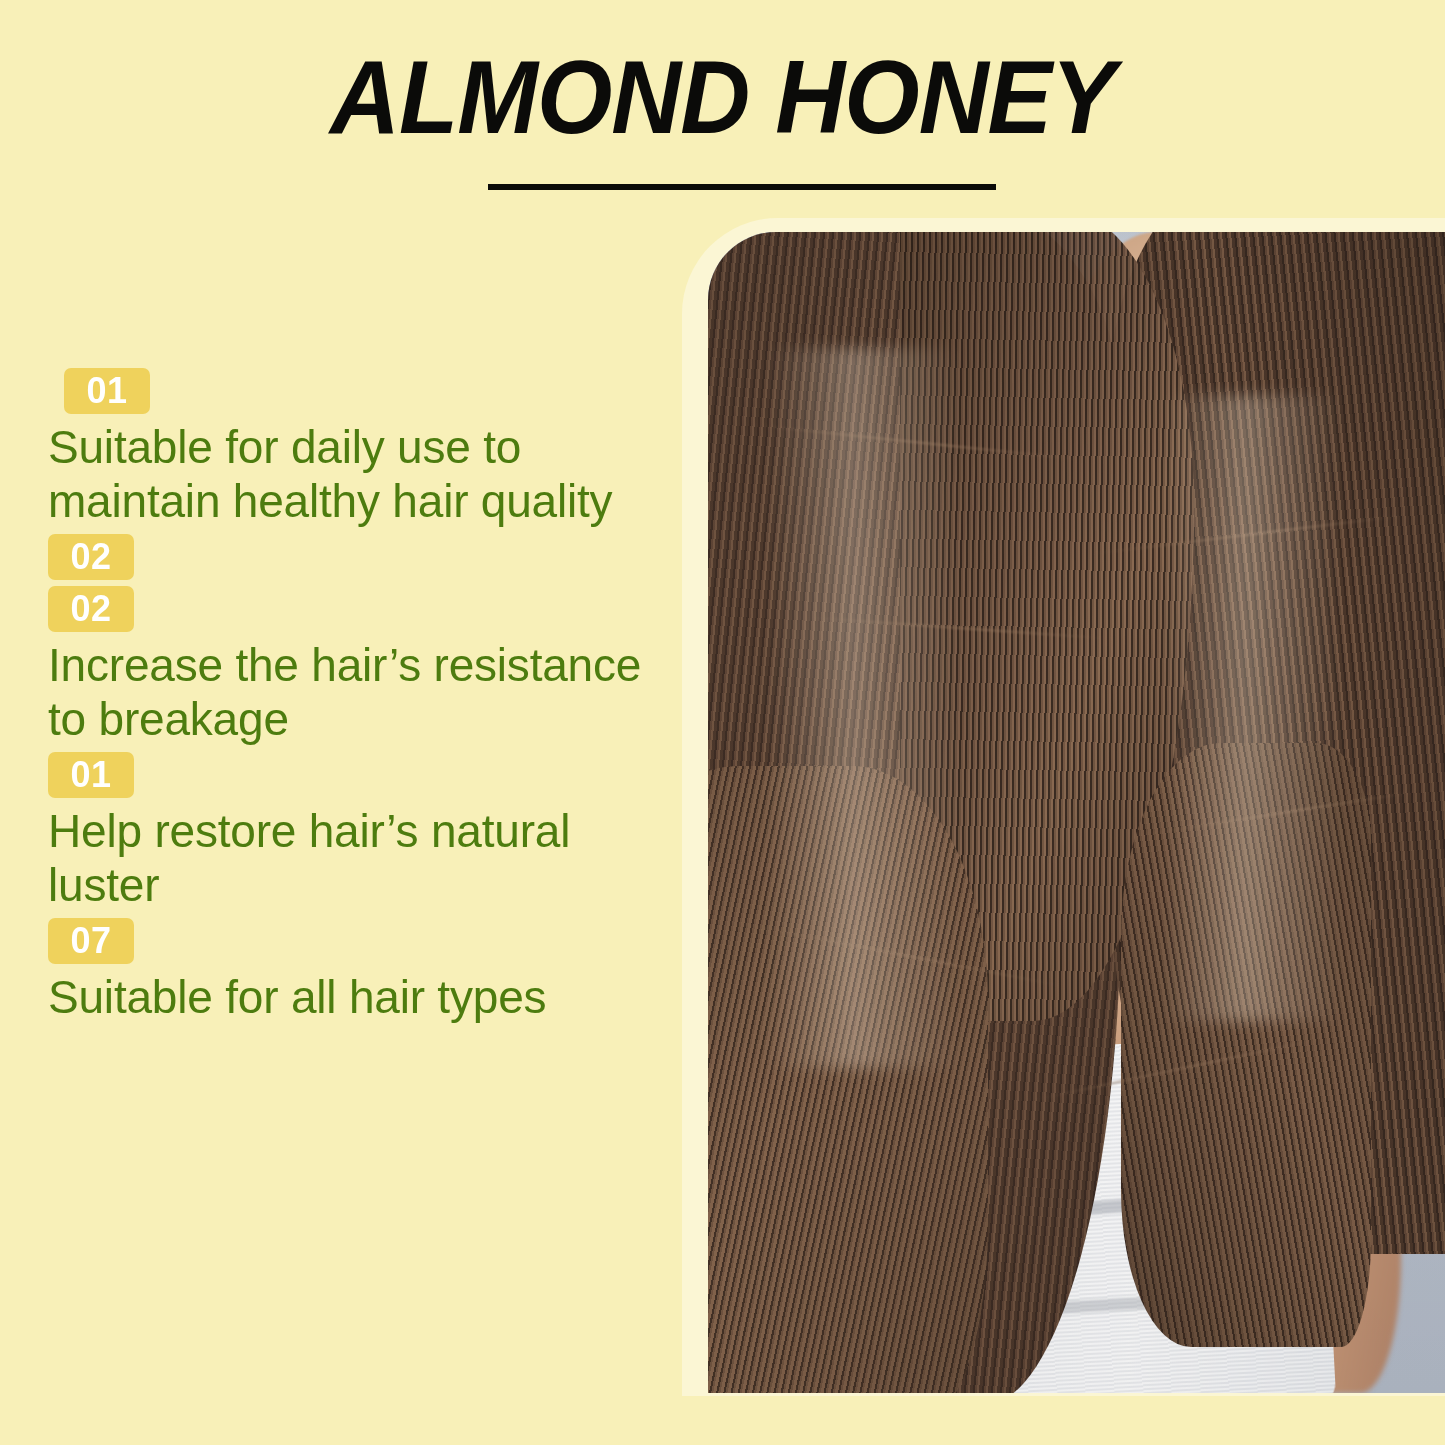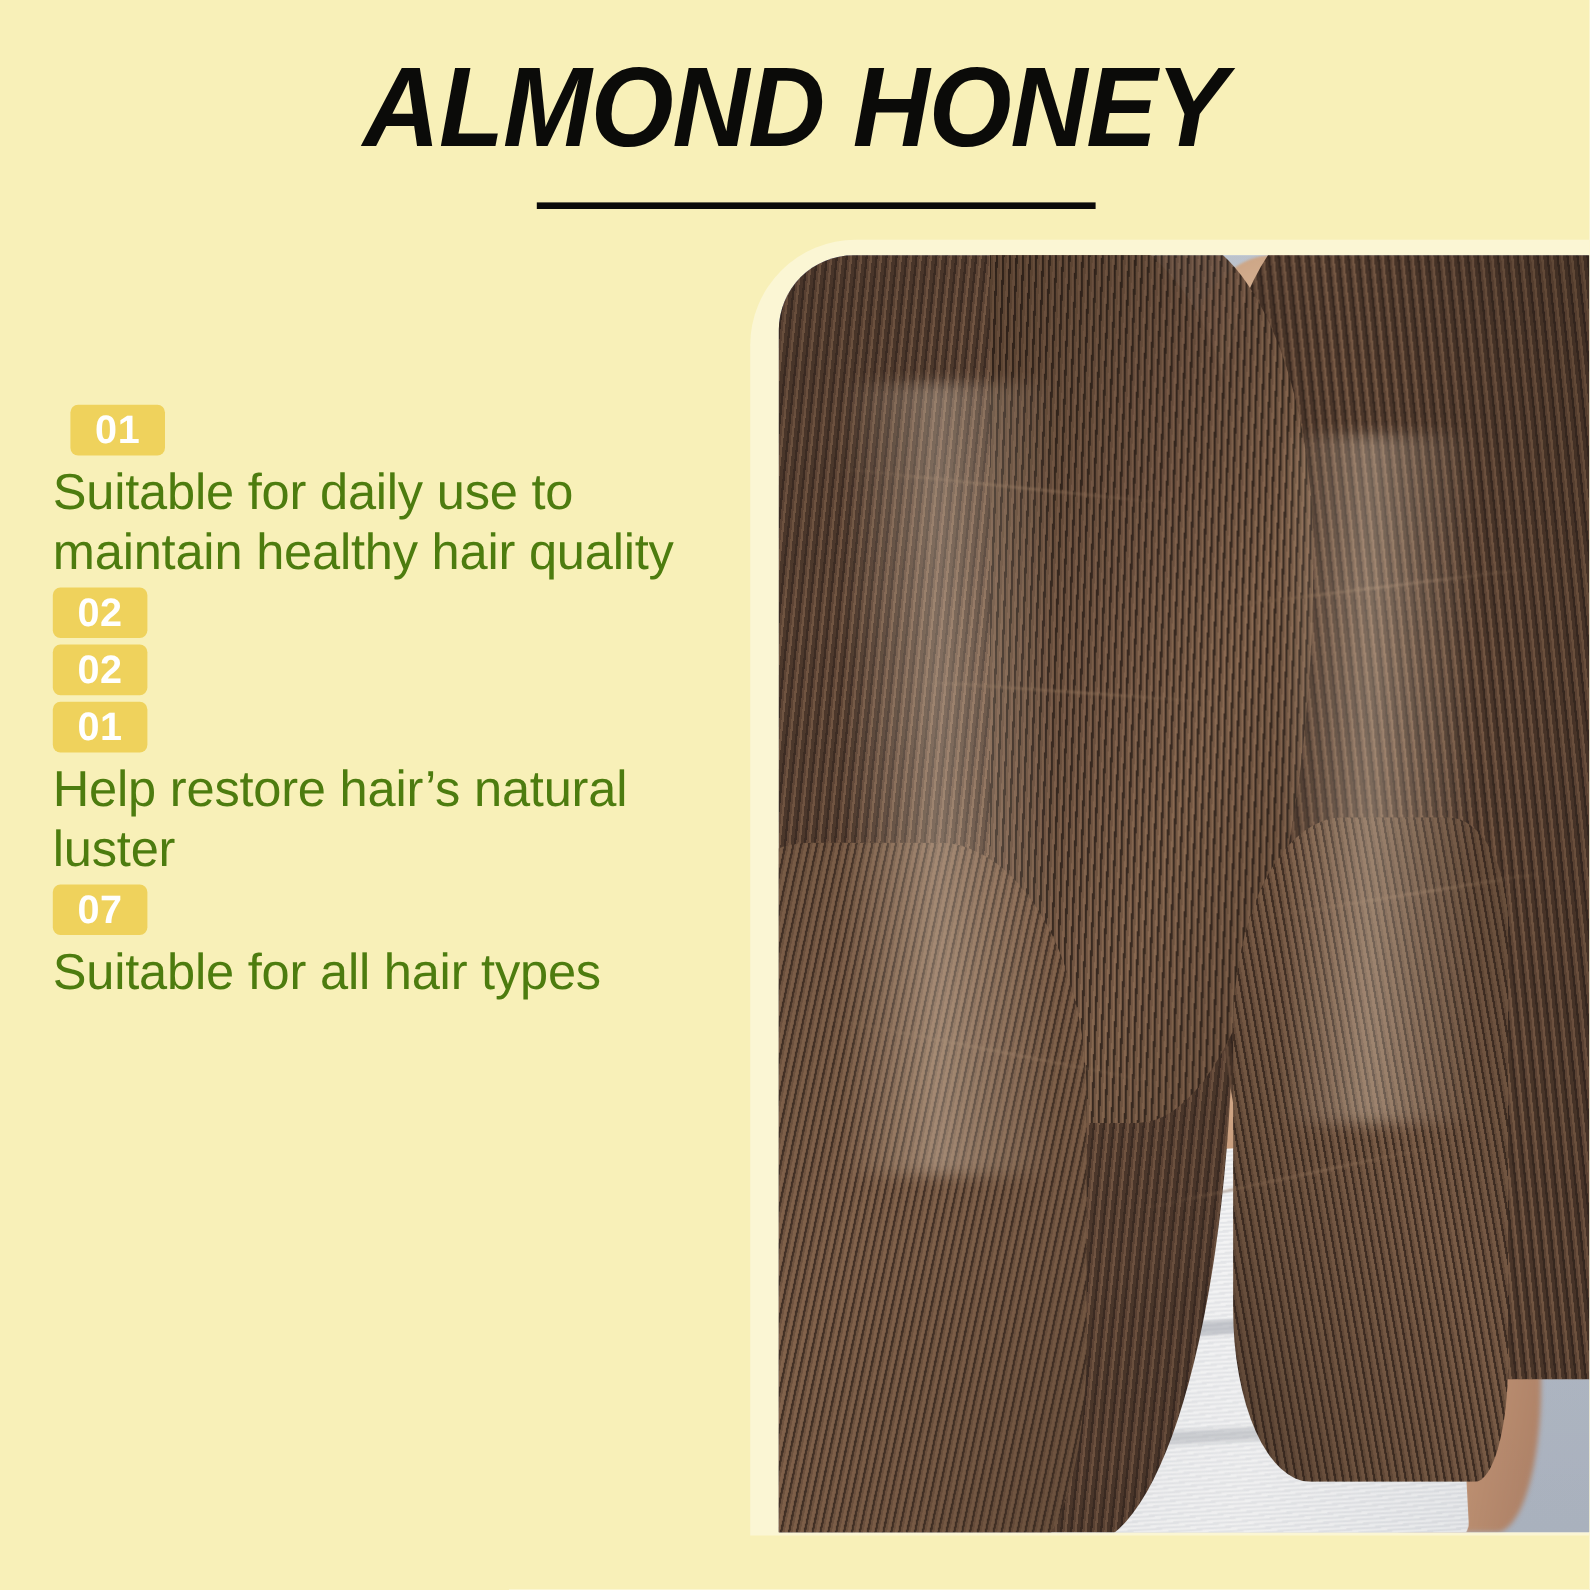--- a/index.html
+++ b/index.html
@@ -371,20 +371,21 @@
       <span class="badge">01</span>
       <span class="feature-text">Suitable for daily use to maintain healthy hair quality</span>
     </div>
 
     <div class="feature-item">
       <span class="badge">02</span>
     </div>
 
     <div class="feature-item">
       <span class="badge">02</span>
+      <span class="feature-text">Increase the hair’s resistance to breakage</span>
     </div>
 
     <div class="feature-item">
       <span class="badge">01</span>
       <span class="feature-text">Help restore hair’s natural luster</span>
     </div>
 
     <div class="feature-item">
       <span class="badge">07</span>
       <span class="feature-text">Suitable for all hair types</span>

